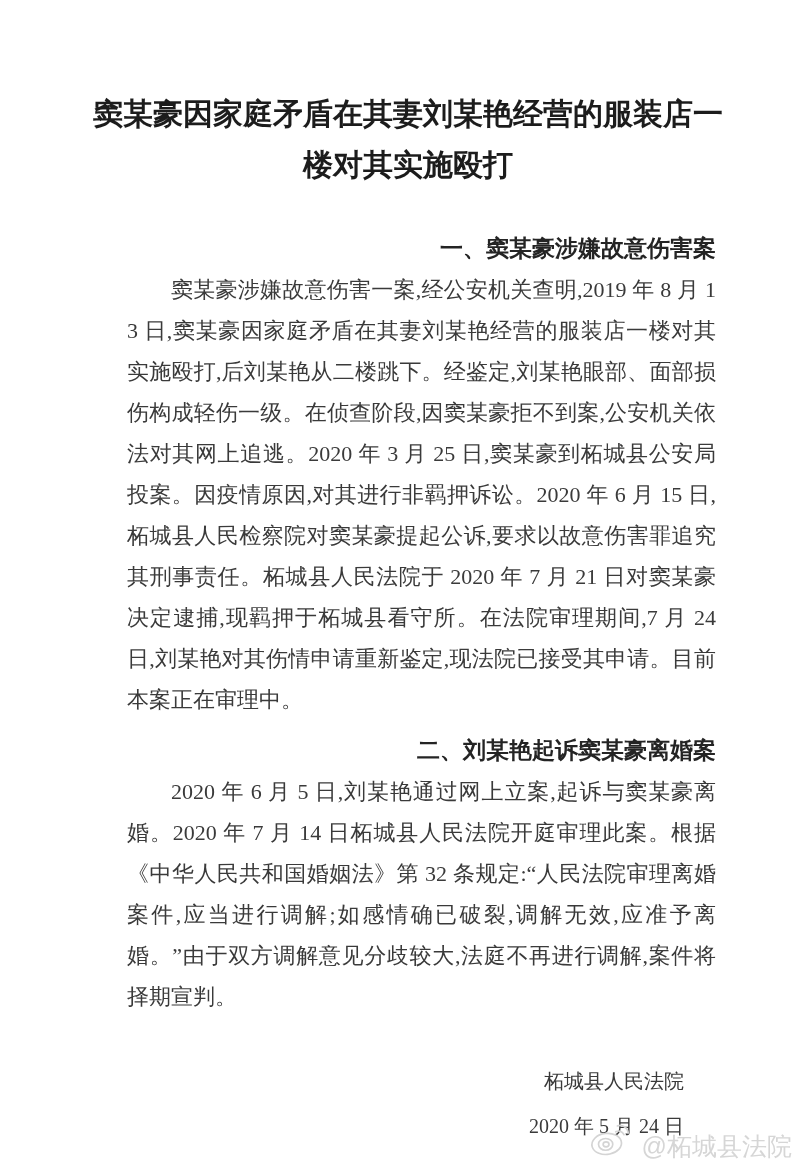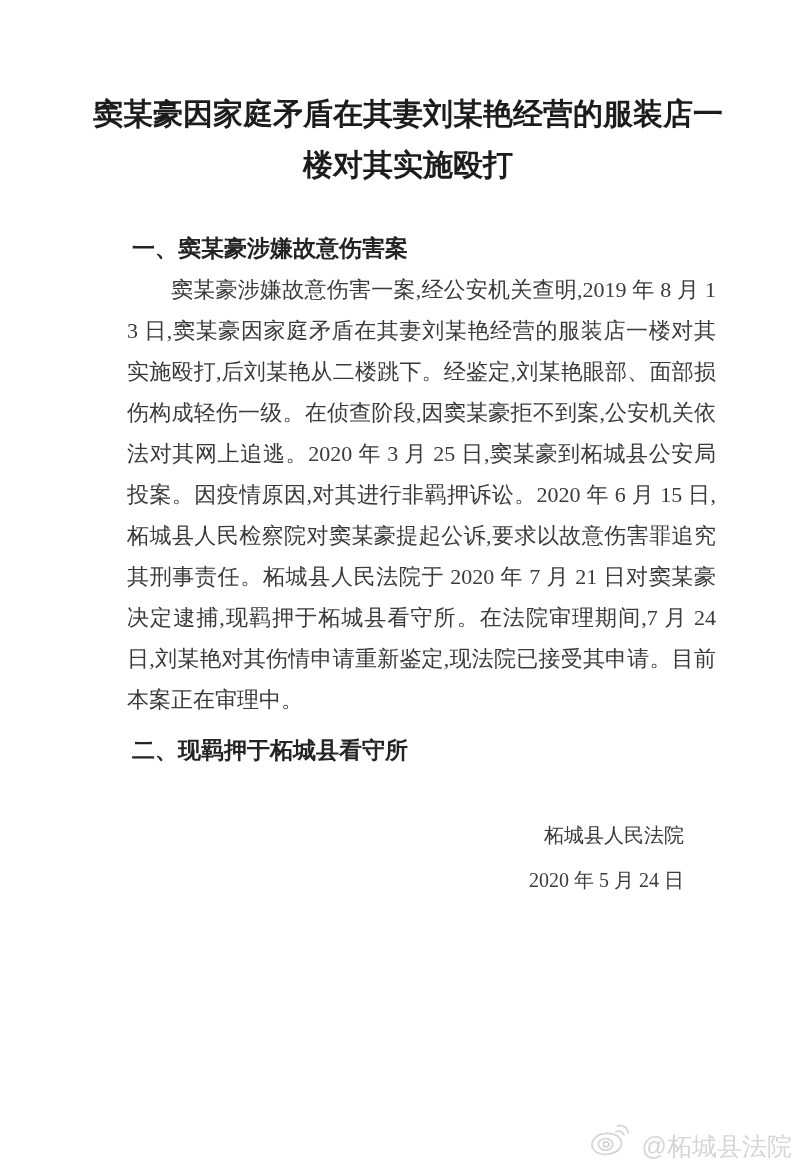--- a/index.html
+++ b/index.html
@@ -29,20 +29,21 @@
     letter-spacing: 0;
   }
   .section-heading {
     margin-top: 38px;
     padding-left: 44px;
     font-family: "Liberation Sans", "DejaVu Sans", sans-serif;
     font-weight: bold;
     font-size: 23px;
     line-height: 41px;
     color: #242424;
+    text-align: right;
   }
   .section-heading.second {
     margin-top: 10px;
   }
   .body-paragraph {
     font-size: 22px;
     line-height: 41px;
     text-align: justify;
     text-indent: 44px;
     color: #3a3a3a;
@@ -77,22 +78,23 @@
 
 <div class="page">
   <div class="content">
 
     <h1 class="doc-title">窦某豪因家庭矛盾在其妻刘某艳经营的服装店一楼对其实施殴打</h1>
 
     <h2 class="section-heading">一、窦某豪涉嫌故意伤害案</h2>
 
     <p class="body-paragraph">窦某豪涉嫌故意伤害一案,经公安机关查明,2019 年 8 月 13 日,窦某豪因家庭矛盾在其妻刘某艳经营的服装店一楼对其实施殴打,后刘某艳从二楼跳下。经鉴定,刘某艳眼部、面部损伤构成轻伤一级。在侦查阶段,因窦某豪拒不到案,公安机关依法对其网上追逃。2020 年 3 月 25 日,窦某豪到柘城县公安局投案。因疫情原因,对其进行非羁押诉讼。2020 年 6 月 15 日,柘城县人民检察院对窦某豪提起公诉,要求以故意伤害罪追究其刑事责任。柘城县人民法院于 2020 年 7 月 21 日对窦某豪决定逮捕,现羁押于柘城县看守所。在法院审理期间,7 月 24 日,刘某艳对其伤情申请重新鉴定,现法院已接受其申请。目前本案正在审理中。</p>
 
-    <h2 class="section-heading second">二、现羁押于柘城县看守所</h2>
+    <h2 class="section-heading second">二、刘某艳起诉窦某豪离婚案</h2>
 
+    <p class="body-paragraph">2020 年 6 月 5 日,刘某艳通过网上立案,起诉与窦某豪离婚。2020 年 7 月 14 日柘城县人民法院开庭审理此案。根据《中华人民共和国婚姻法》第 32 条规定:“人民法院审理离婚案件,应当进行调解;如感情确已破裂,调解无效,应准予离婚。”由于双方调解意见分歧较大,法庭不再进行调解,案件将择期宣判。</p>
 
     <div class="signature-block">
       <div>柘城县人民法院</div>
       <div>2020 年 5 月 24 日</div>
     </div>
 
   </div>
 
   <div class="watermark">
     <span>

